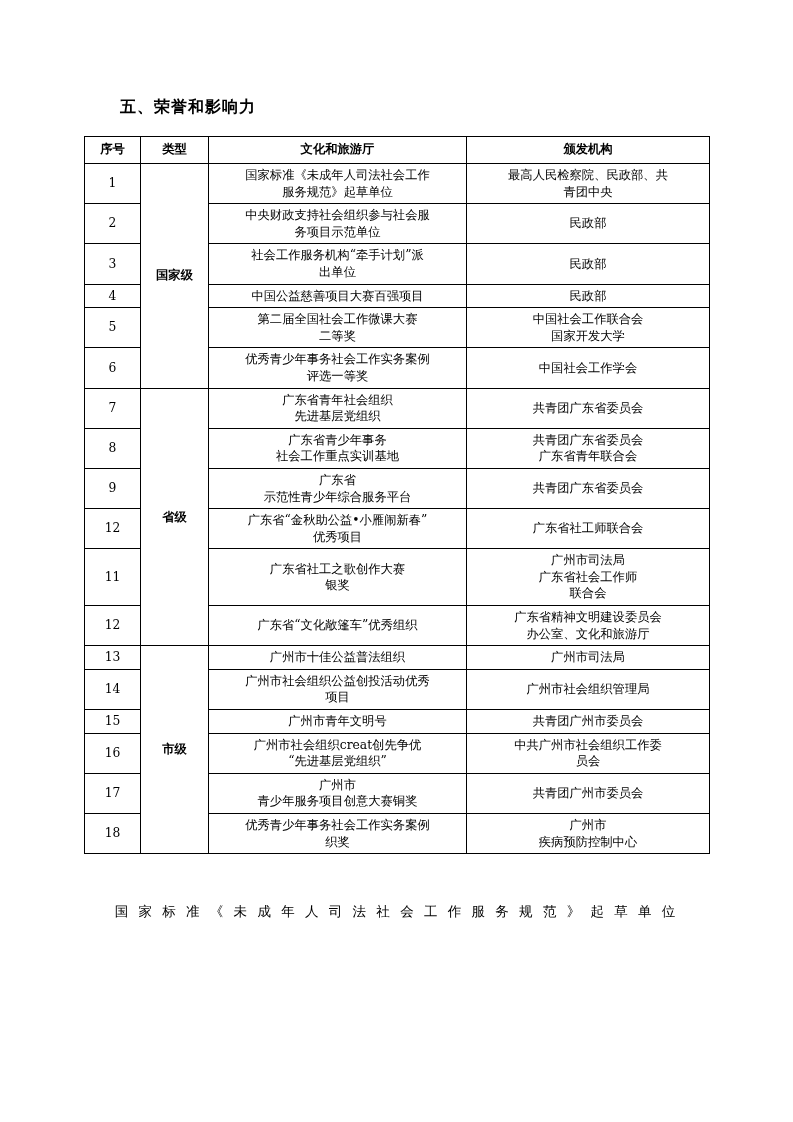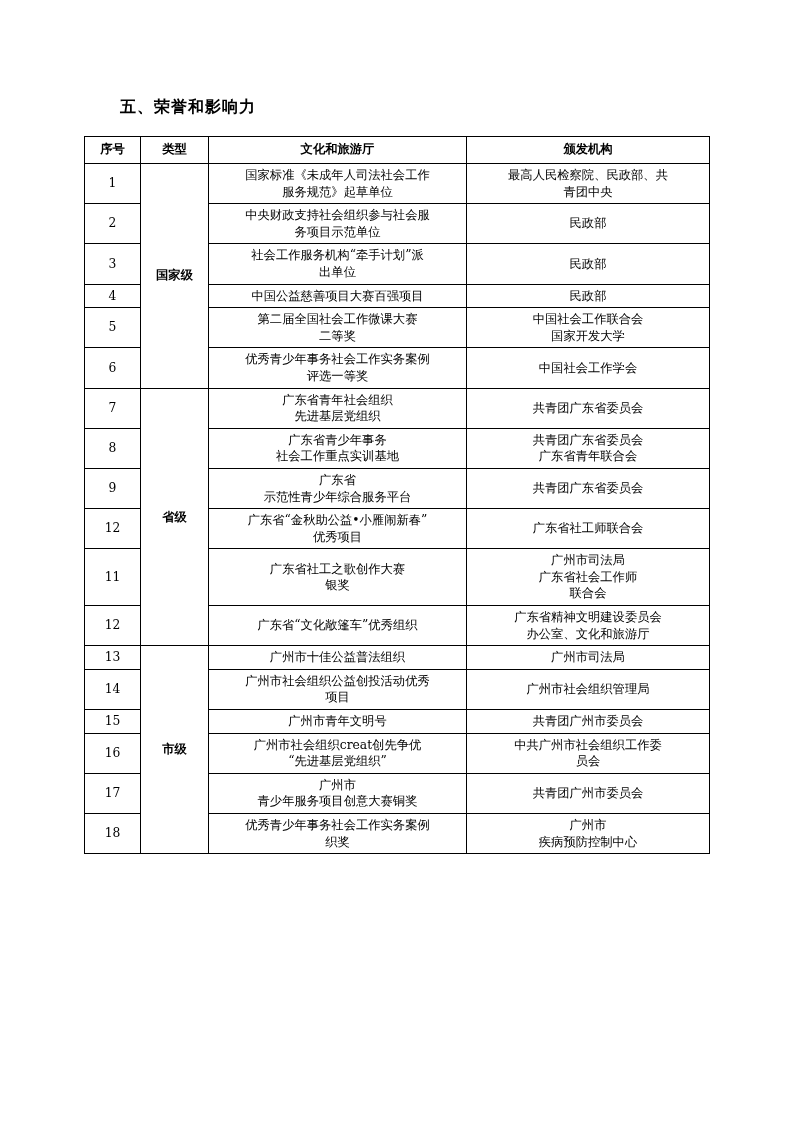--- a/index.html
+++ b/index.html
@@ -283,14 +283,15 @@
             <span class="cell-lines">织奖</span>
           </td>
           <td>
             <span class="cell-lines">广州市</span>
             <span class="cell-lines">疾病预防控制中心</span>
           </td>
         </tr>
       </tbody>
   </table>
 
+  <div class="footer-caption">国 家 标 准 《 未 成 年 人 司 法 社 会 工 作 服 务 规 范 》 起 草 单 位</div>
 
 </div>
 
 </body></html>

